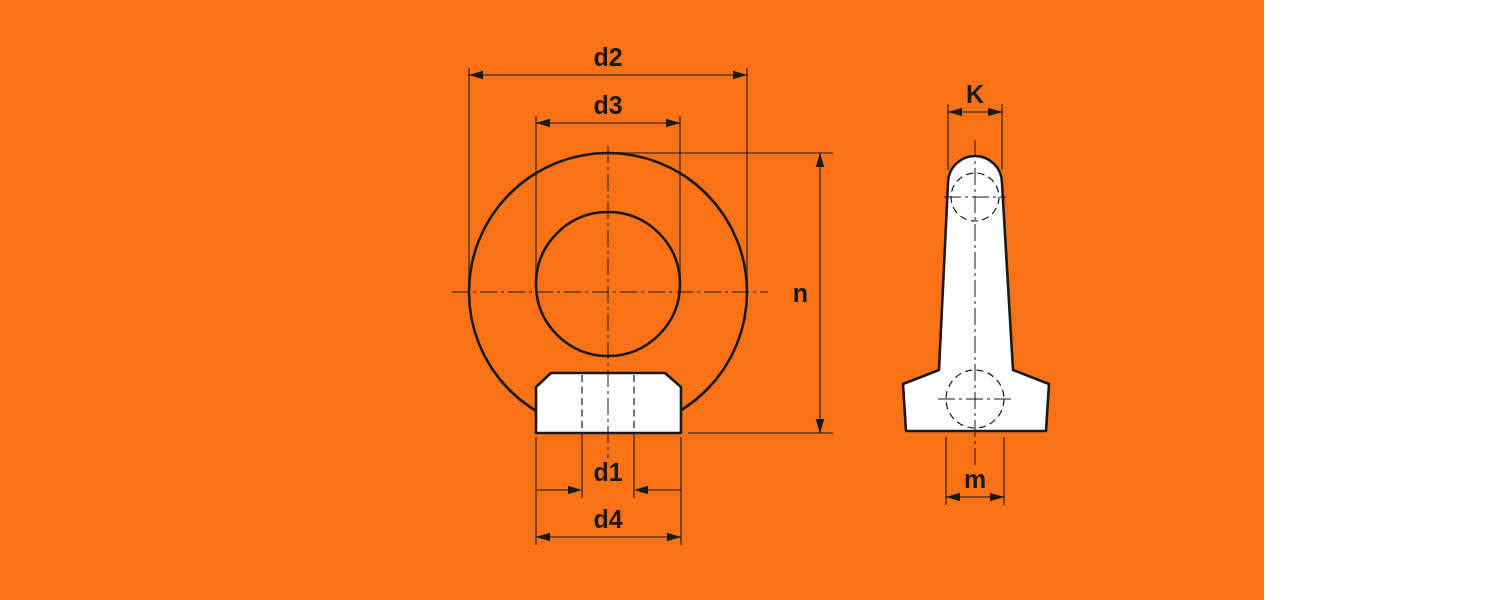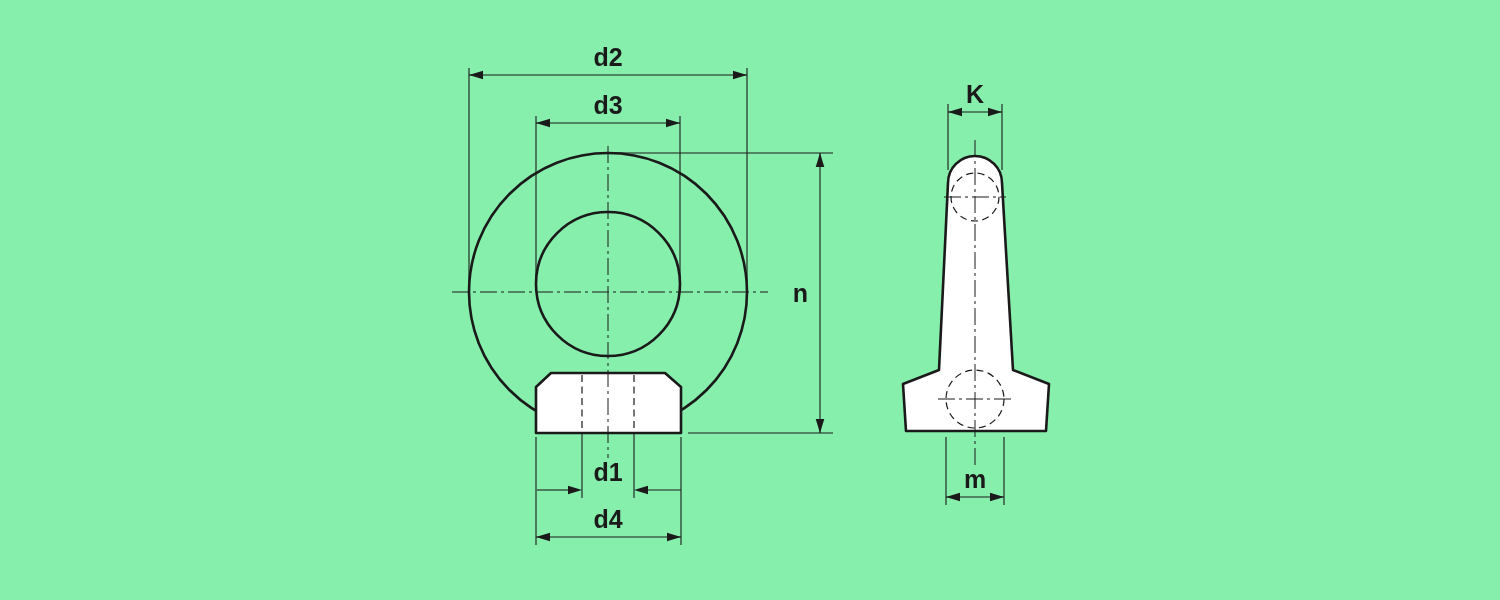--- a/index.html
+++ b/index.html
@@ -2,23 +2,23 @@
 <html><head>
 <meta charset="utf-8">
 <style>
   html, body {
     margin: 0;
     padding: 0;
     background: #ffffff;
   }
   .canvas {
     position: relative;
-    width: 1500px;
+    width: 1264px;
     height: 600px;
-    background: #86efac;
+    background: #f97316;
     overflow: hidden;
   }
   svg { display: block; }
 
   .outline {
     fill: none;
     stroke: #1a1a1a;
     stroke-width: 2.6;
     stroke-linejoin: round;
     stroke-linecap: round;

